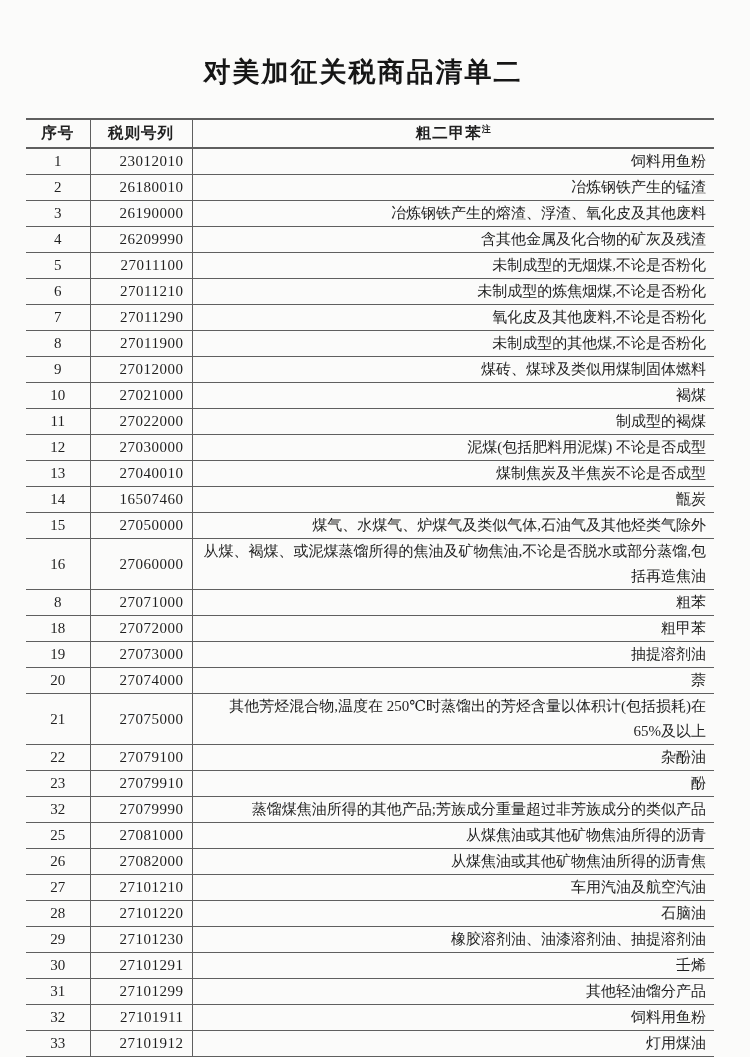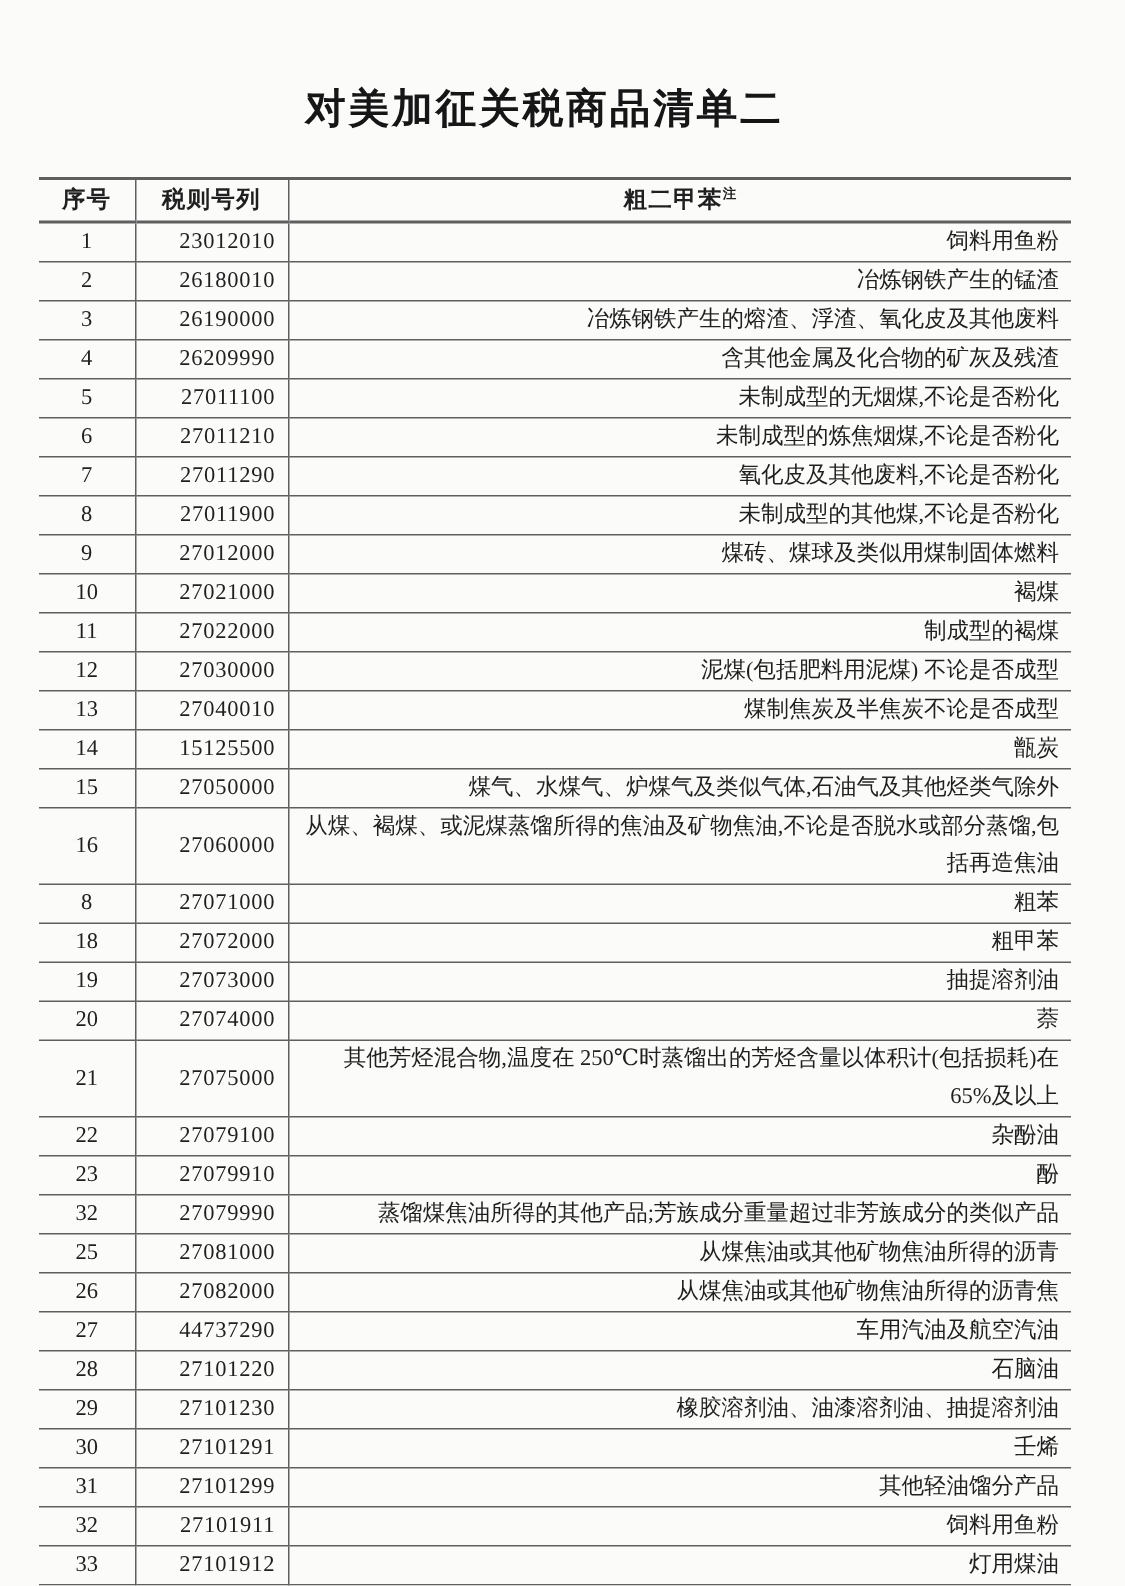--- a/index.html
+++ b/index.html
@@ -156,21 +156,21 @@
   </tr>
 
   <tr>
     <td class="col-no">13</td>
     <td class="col-code">27040010</td>
     <td class="col-name">煤制焦炭及半焦炭不论是否成型</td>
   </tr>
 
   <tr>
     <td class="col-no">14</td>
-    <td class="col-code">15125500</td>
+    <td class="col-code">16507460</td>
     <td class="col-name">甑炭</td>
   </tr>
 
   <tr>
     <td class="col-no">15</td>
     <td class="col-code">27050000</td>
     <td class="col-name">煤气、水煤气、炉煤气及类似气体,石油气及其他烃类气除外</td>
   </tr>
 
   <tr>
@@ -234,21 +234,21 @@
   </tr>
 
   <tr>
     <td class="col-no">26</td>
     <td class="col-code">27082000</td>
     <td class="col-name">从煤焦油或其他矿物焦油所得的沥青焦</td>
   </tr>
 
   <tr>
     <td class="col-no">27</td>
-    <td class="col-code">44737290</td>
+    <td class="col-code">27101210</td>
     <td class="col-name">车用汽油及航空汽油</td>
   </tr>
 
   <tr>
     <td class="col-no">28</td>
     <td class="col-code">27101220</td>
     <td class="col-name">石脑油</td>
   </tr>
 
   <tr>

